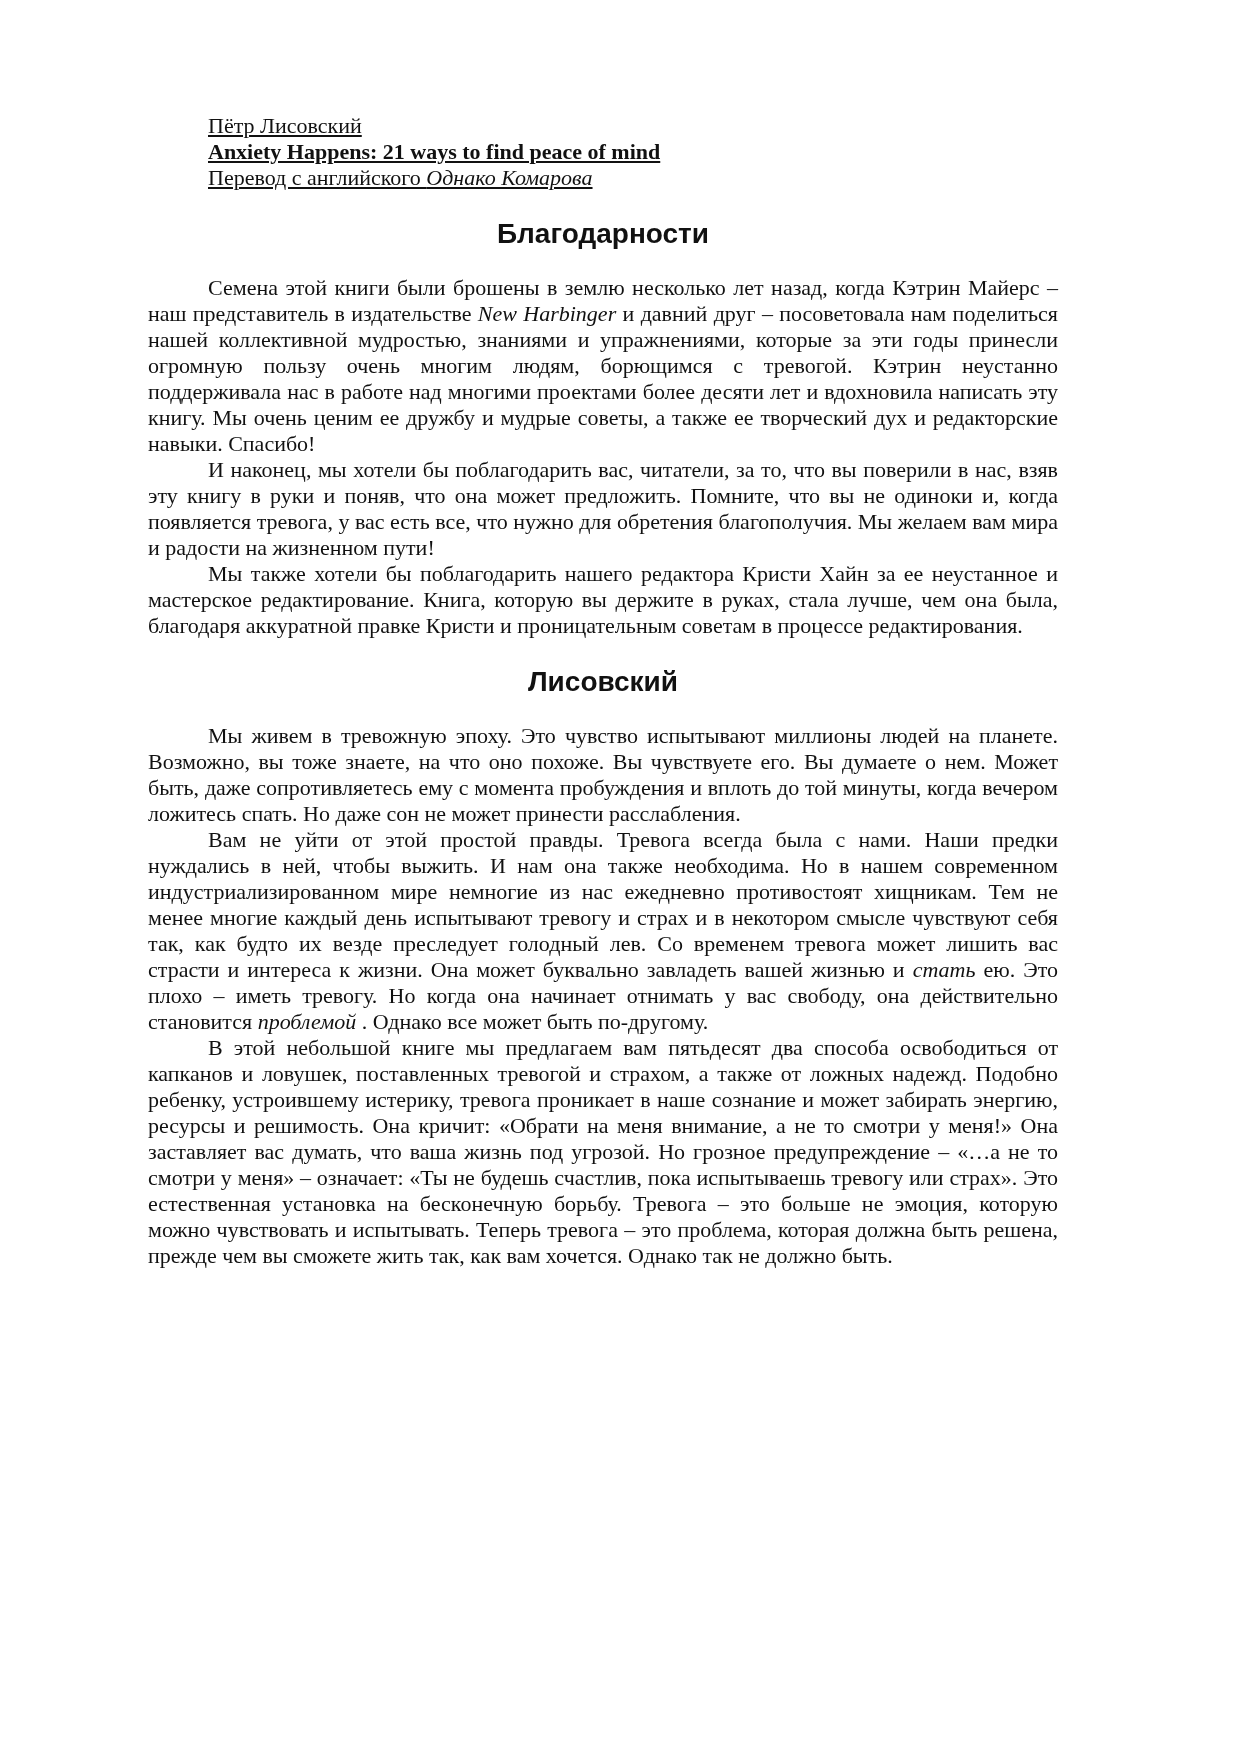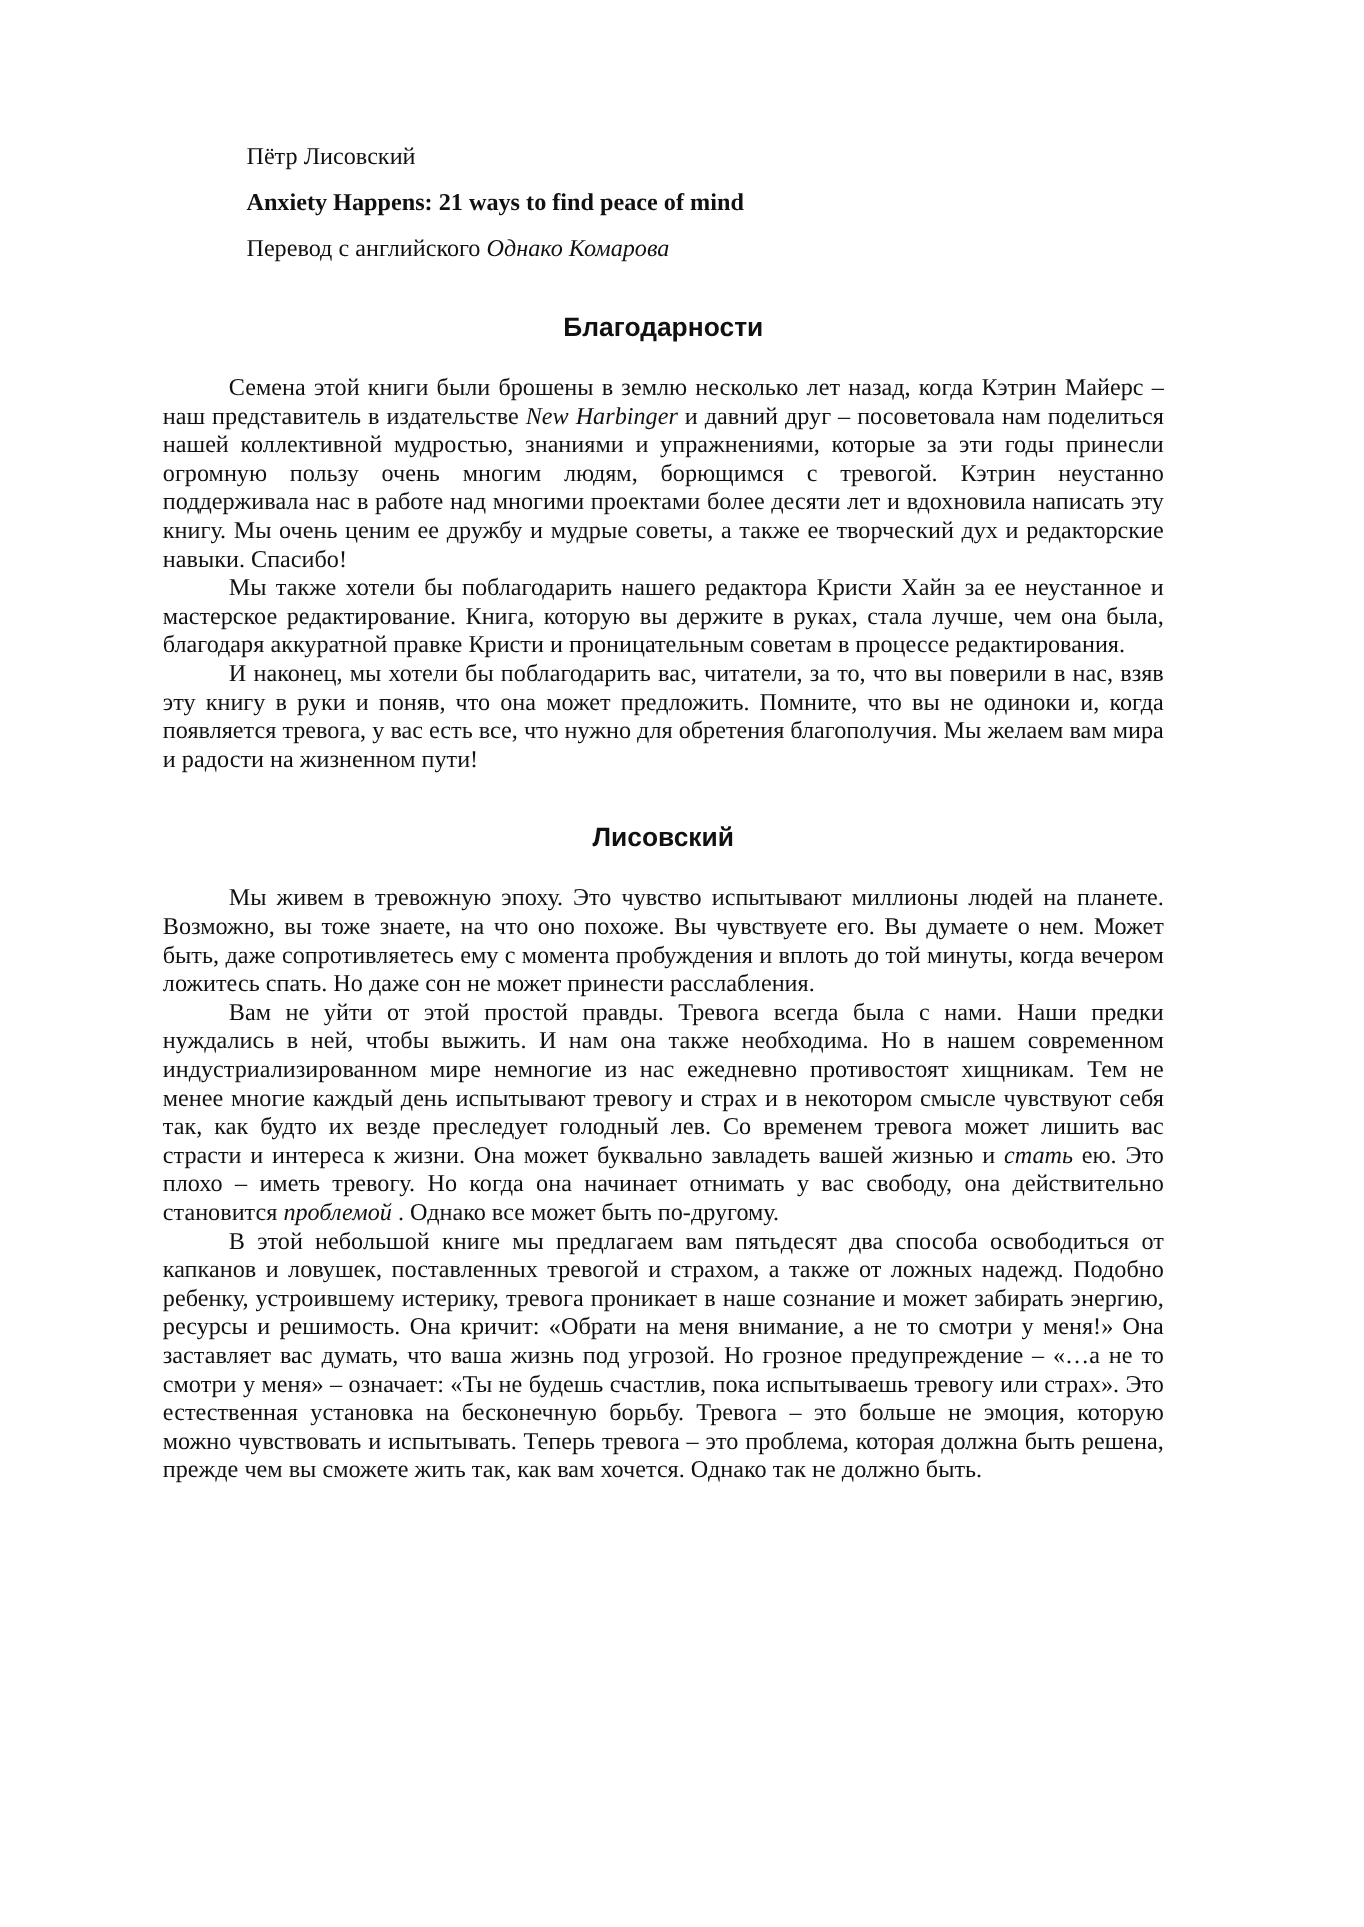--- a/index.html
+++ b/index.html
@@ -2,41 +2,41 @@
 <html><head>
 <meta charset="utf-8">
 <style>
   html, body { margin: 0; padding: 0; background: #ffffff; }
   body { width: 1240px; height: 1752px; overflow: hidden; position: relative; }
   .page {
     position: absolute; left: 148px; top: 113px; width: 910px;
     font-family: "Liberation Serif", serif; font-size: 22px; line-height: 26px; color: #111;
   }
   .bold { font-weight: bold; }
-  .meta-indent { text-indent: 60px; margin: 16px; }
+  .meta-indent { text-indent: 60px; margin: 0; text-decoration: underline; }
   p.para { margin: 0; text-indent: 60px; text-align: justify; }
   h2 {
-    font-family: "Liberation Sans", sans-serif; font-weight: bold; font-size: 24px;
-    text-align: center; margin: 44px 0 26px 0; line-height: 30px;
+    font-family: "Liberation Sans", sans-serif; font-weight: bold; font-size: 28px;
+    text-align: center; margin: 28px 0 26px 0; line-height: 30px;
   }
   em { font-style: italic; }
 </style>
 </head>
 <body>
 
 <div class="page">
   <div>
     <p class="meta-indent">Пётр Лисовский</p>
     <p class="meta-indent bold">Anxiety Happens: 21 ways to find peace of mind</p>
     <p class="meta-indent"><span>Перевод с английского </span><em>Однако Комарова</em></p>
   </div>
 
   <h2>Благодарности</h2>
   <p class="para"><span>Семена этой книги были брошены в землю несколько лет назад, когда Кэтрин Майерс – наш представитель в издательстве </span><em>New Harbinger</em><span>  и давний друг – посоветовала нам поделиться нашей коллективной мудростью, знаниями и упражнениями, которые за эти годы принесли огромную пользу очень многим людям, борющимся с тревогой. Кэтрин неустанно поддерживала нас в работе над многими проектами более десяти лет и вдохновила написать эту книгу. Мы очень ценим ее дружбу и мудрые советы, а также ее творческий дух и редакторские навыки. Спасибо!</span></p>
+  <p class="para">И наконец, мы хотели бы поблагодарить вас, читатели, за то, что вы поверили в нас, взяв эту книгу в руки и поняв, что она может предложить. Помните, что вы не одиноки и, когда появляется тревога, у вас есть все, что нужно для обретения благополучия. Мы желаем вам мира и радости на жизненном пути!</p>
   <p class="para">Мы также хотели бы поблагодарить нашего редактора Кристи Хайн за ее неустанное и мастерское редактирование. Книга, которую вы держите в руках, стала лучше, чем она была, благодаря аккуратной правке Кристи и проницательным советам в процессе редактирования.</p>
-  <p class="para">И наконец, мы хотели бы поблагодарить вас, читатели, за то, что вы поверили в нас, взяв эту книгу в руки и поняв, что она может предложить. Помните, что вы не одиноки и, когда появляется тревога, у вас есть все, что нужно для обретения благополучия. Мы желаем вам мира и радости на жизненном пути!</p>
 
   <h2>Лисовский</h2>
   <p class="para">Мы живем в тревожную эпоху. Это чувство испытывают миллионы людей на планете. Возможно, вы тоже знаете, на что оно похоже. Вы чувствуете его. Вы думаете о нем. Может быть, даже сопротивляетесь ему с момента пробуждения и вплоть до той минуты, когда вечером ложитесь спать. Но даже сон не может принести расслабления.</p>
   <p class="para"><span>Вам не уйти от этой простой правды. Тревога всегда была с нами. Наши предки нуждались в ней, чтобы выжить. И нам она также необходима. Но в нашем современном индустриализированном мире немногие из нас ежедневно противостоят хищникам. Тем не менее многие каждый день испытывают тревогу и страх и в некотором смысле чувствуют себя так, как будто их везде преследует голодный лев. Со временем тревога может лишить вас страсти и интереса к жизни. Она может буквально завладеть вашей жизнью и </span><em>стать</em><span>  ею. Это плохо – иметь тревогу. Но когда она начинает отнимать у вас свободу, она действительно становится </span><em>проблемой</em><span> . Однако все может быть по-другому.</span></p>
   <p class="para">В этой небольшой книге мы предлагаем вам пятьдесят два способа освободиться от капканов и ловушек, поставленных тревогой и страхом, а также от ложных надежд. Подобно ребенку, устроившему истерику, тревога проникает в наше сознание и может забирать энергию, ресурсы и решимость. Она кричит: «Обрати на меня внимание, а не то смотри у меня!» Она заставляет вас думать, что ваша жизнь под угрозой. Но грозное предупреждение – «…а не то смотри у меня» – означает: «Ты не будешь счастлив, пока испытываешь тревогу или страх». Это естественная установка на бесконечную борьбу. Тревога – это больше не эмоция, которую можно чувствовать и испытывать. Теперь тревога – это проблема, которая должна быть решена, прежде чем вы сможете жить так, как вам хочется. Однако так не должно быть.</p>
 
 </div>
 
 </body></html>

